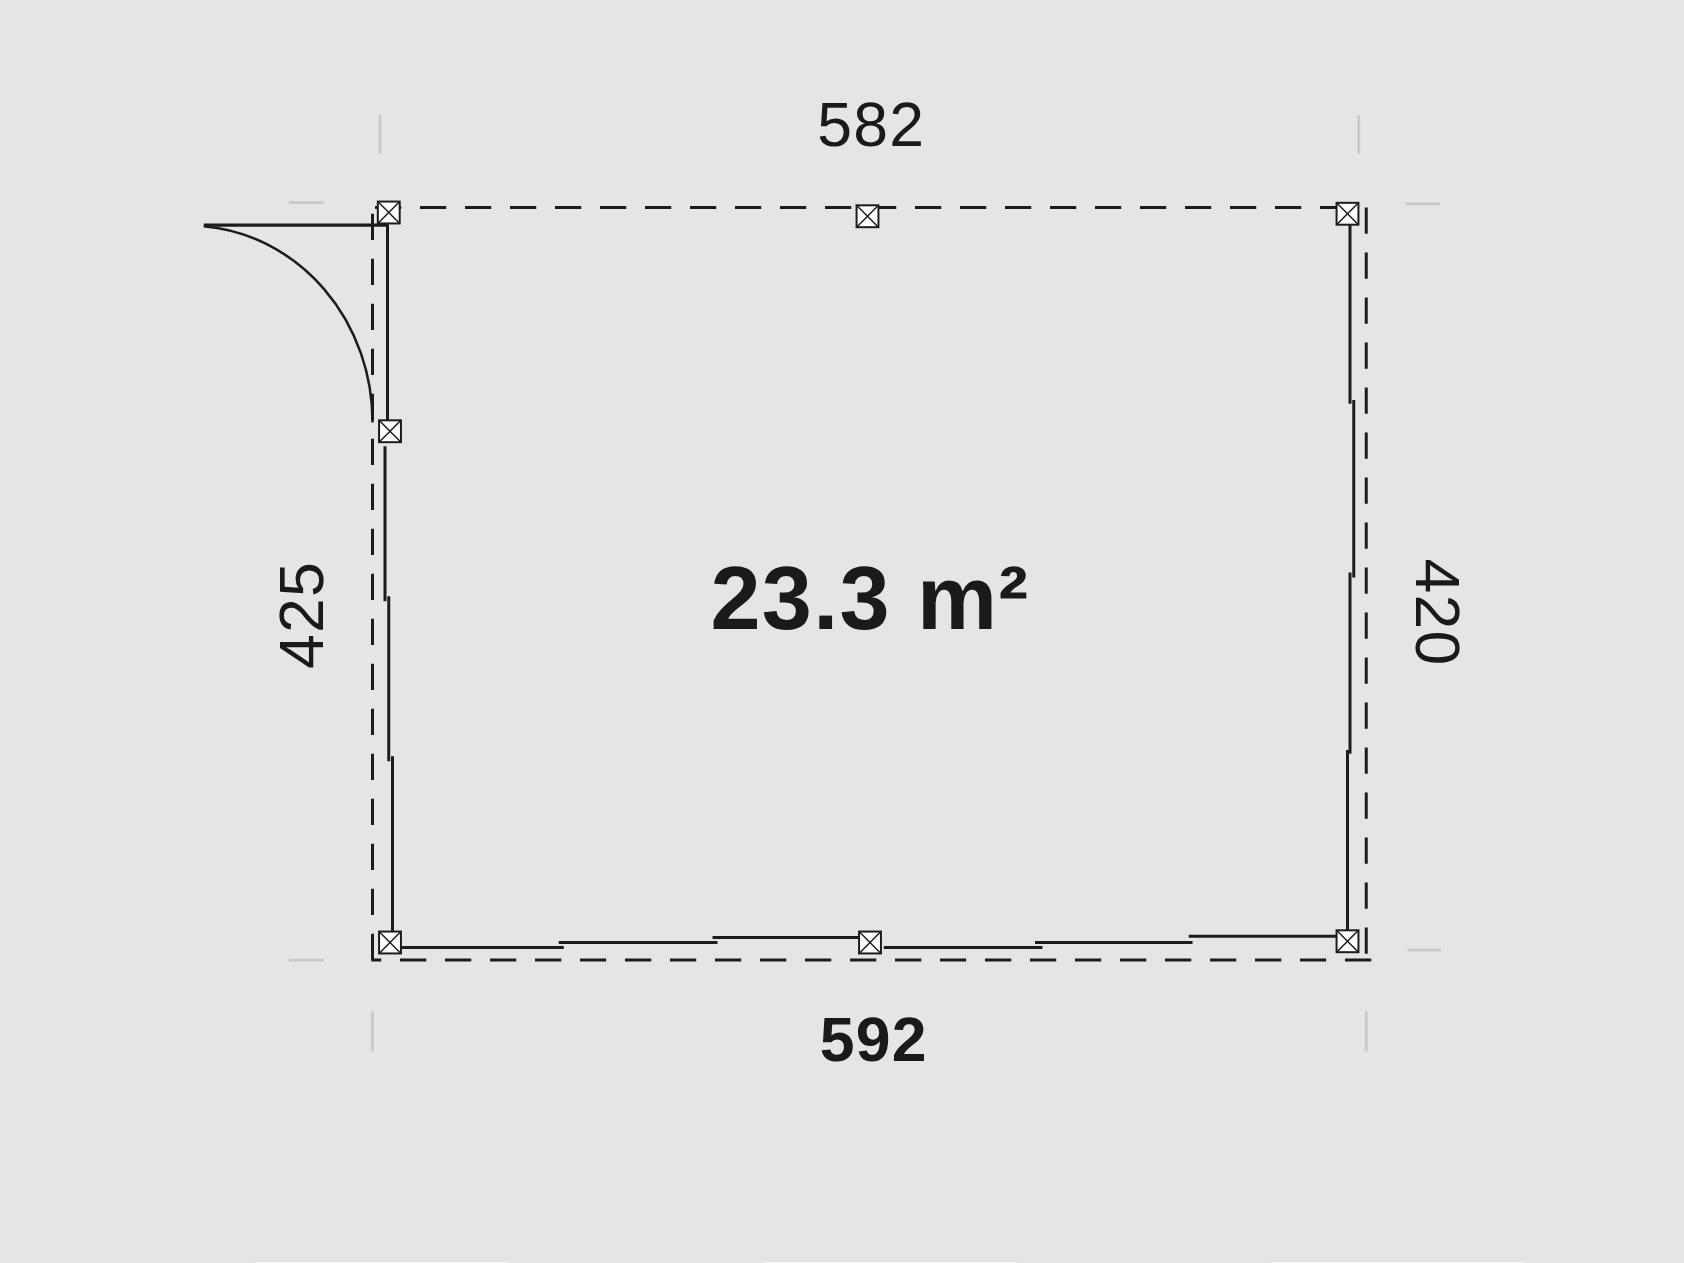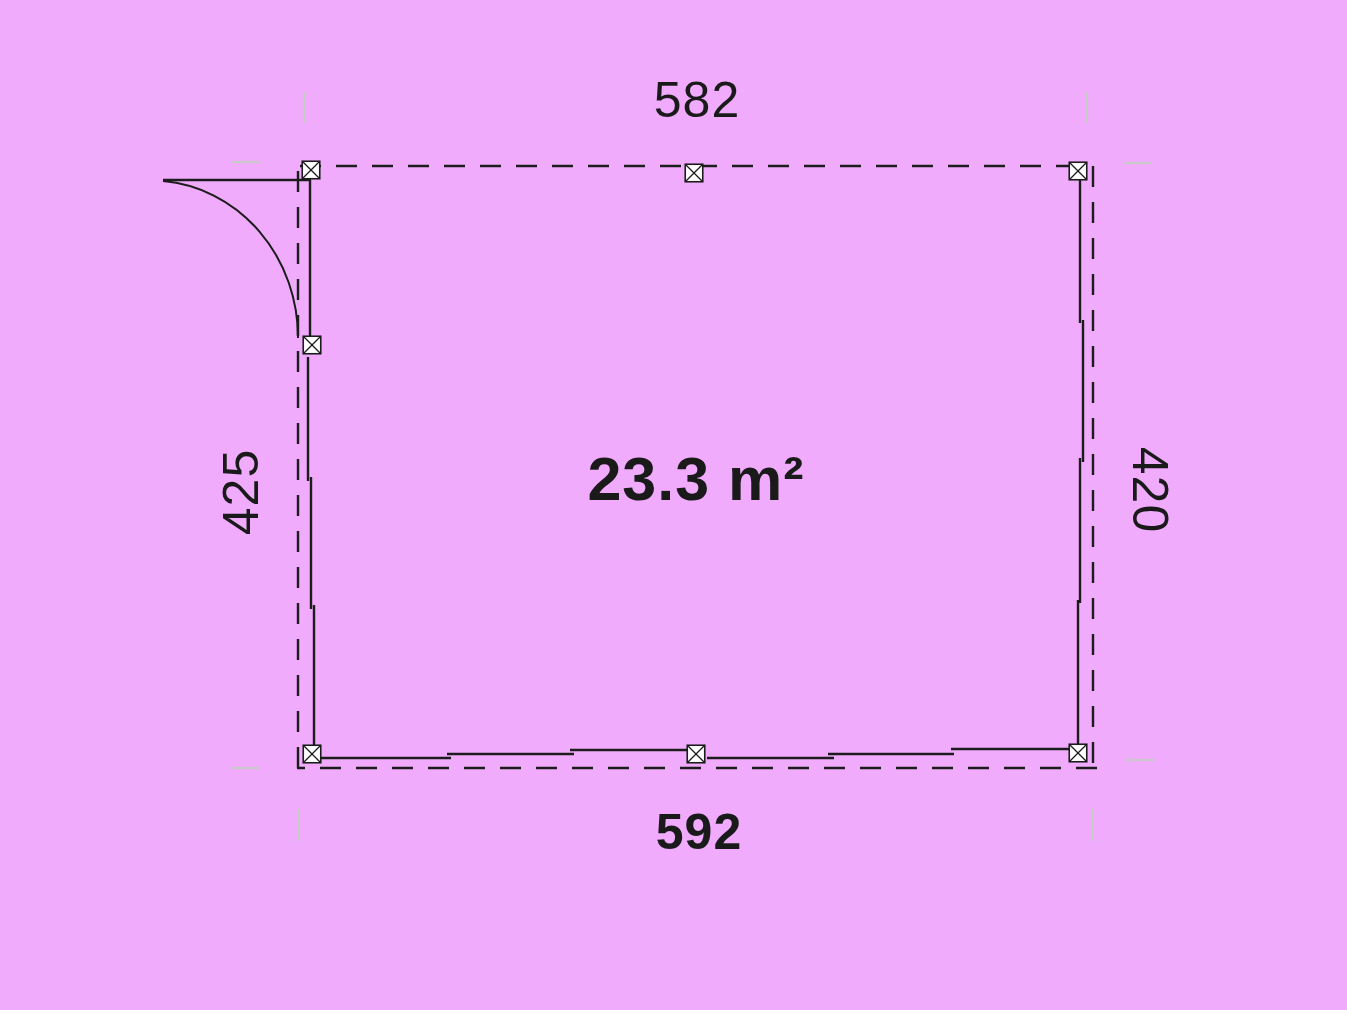--- a/index.html
+++ b/index.html
@@ -4,21 +4,21 @@
 <style>
   html, body {
     margin: 0;
     padding: 0;
     background: #ffffff;
   }
   #stage {
     position: relative;
     width: 1347px;
     height: 1010px;
-    background: #f0abfc;
+    background: #e5e5e5;
     overflow: hidden;
     font-family: "Liberation Sans", "DejaVu Sans", sans-serif;
   }
   #plan-svg {
     position: absolute;
     left: 0;
     top: 0;
   }
   .lbl {
     position: absolute;
@@ -32,21 +32,21 @@
     font-weight: 400;
     letter-spacing: 1px;
   }
   .dim.rot-left {
     transform: translate(-50%, -50%) rotate(-90deg);
   }
   .dim.rot-right {
     transform: translate(-50%, -50%) rotate(90deg);
   }
   .area {
-    font-size: 61px;
+    font-size: 72px;
     font-weight: 700;
     letter-spacing: 1px;
   }
 </style>
 </head>
 <body>
 
 <div id="stage">
 
   <svg id="plan-svg" width="1347" height="1010" viewBox="0 0 1347 1010">

